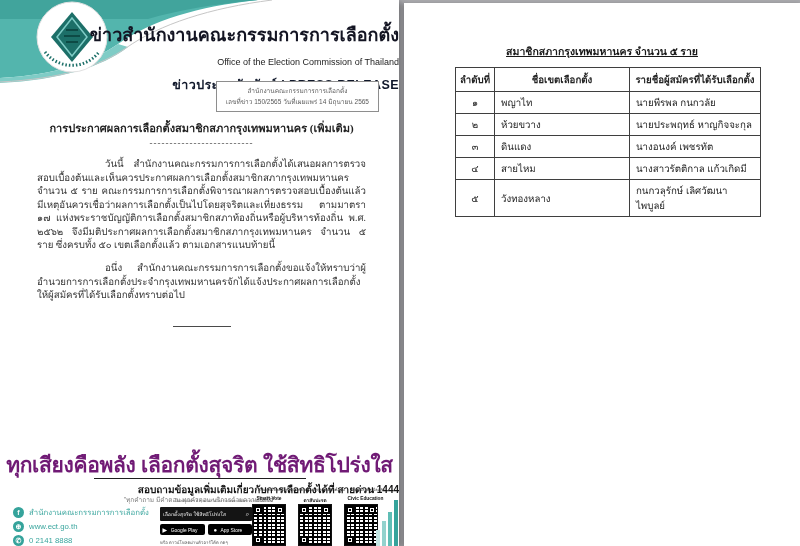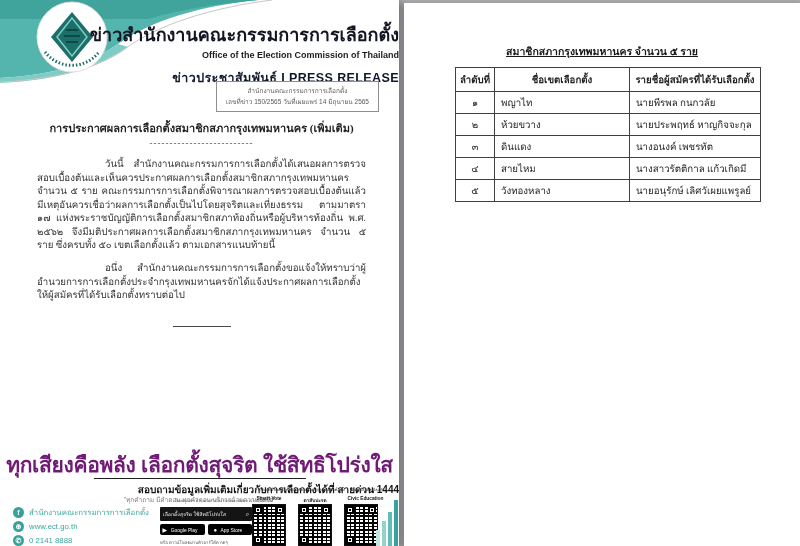--- a/index.html
+++ b/index.html
@@ -15,21 +15,21 @@
   }
   .page-right{
     position:absolute;left:404px;top:3px;width:396px;height:543px;background:#fff;
     box-shadow:-1px 1px 4px rgba(0,0,0,.25);overflow:hidden;
   }
   
   .banner{position:relative;height:108px;}
   .banner svg{position:absolute;left:0;top:0;}
   .hdr{position:absolute;top:20px;right:0;text-align:right;}
   .hdr-title{font-size:18px;font-weight:bold;color:#131422;letter-spacing:0;}
-  .hdr-sub{font-size:9px;font-weight:bold;color:#1c1c1c;margin-top:1px;}
+  .hdr-sub{font-size:9px;font-weight:normal;color:#1c1c1c;margin-top:8px;}
   .hdr-press{font-size:12.5px;font-weight:bold;color:#0f172a;margin-top:8px;letter-spacing:.4px;}
   .info-box{
     position:absolute;top:81px;right:20px;background:#fff;border:1px solid #8e8e8e;
     padding:4px 9px;text-align:center;font-size:6.5px;color:#5a5a5a;line-height:1.65;
   }
   
   .doc{position:absolute;top:119px;left:37px;right:33px;font-family:"Liberation Serif", serif;}
   .doc-title{text-align:center;font-weight:bold;font-size:11px;color:#1f1f1f;}
   .doc-dash{text-align:center;font-size:9px;letter-spacing:1px;color:#3d3d3d;margin-top:1px;}
   .para{font-size:9.7px;line-height:1.4;color:#333;text-align:justify;text-indent:68px;margin:9px 0 0 0;}
@@ -74,21 +74,21 @@
   .finder::after{content:"";position:absolute;left:1px;top:1px;width:2px;height:2px;background:#000;}
   .f-tl{left:1px;top:1px;} .f-tr{right:1px;top:1px;} .f-bl{left:1px;bottom:1px;}
   .bars{position:absolute;right:1px;bottom:0;display:flex;align-items:flex-end;gap:2px;}
   .bars span{display:block;width:4px;}
   .b1{height:16px;background:#c2e5e2;} .b2{height:25px;background:#93d2cd;}
   .b3{height:34px;background:#5fbdb5;} .b4{height:46px;background:#35a39b;}
   
   .tbl-title{margin-top:40px;text-align:center;font-weight:bold;font-size:10.5px;color:#181818;
     text-decoration:underline;font-family:"Liberation Serif", serif;}
   table.results{border-collapse:collapse;margin:7px 0 16px 51px;width:306px;
-    font-family:Liberation Serif, serif;}
+    font-family:Liberation Sans, sans-serif;}
   table.results th,table.results td{border:1px solid #3f3f3f;font-size:9.7px;color:#232323;}
   table.results th{font-weight:bold;text-align:center;padding:4px 2px;}
   table.results td{padding:3px 6px;}
   td.c-num{text-align:center;width:26px;}
   td.c-district{width:122px;}
   .red-arrow{flex:0 0 auto;}
 </style>
 </head>
 <body>
 
@@ -237,17 +237,17 @@
         <td>นางอนงค์ เพชรทัต</td>
       </tr>
       <tr>
         <td class="c-num">๔</td>
         <td class="c-district">สายไหม</td>
         <td>นางสาวรัตติกาล แก้วเกิดมี</td>
       </tr>
       <tr>
         <td class="c-num">๕</td>
         <td class="c-district">วังทองหลาง</td>
-        <td>นายอนุรักษ์ เลิศวัเผยแพรูลย์</td>
+        <td>กนกวลุรักษ์ เลิศวัฒนาไพบูลย์</td>
       </tr>
     </tbody>
   </table>
 </div>
 
 </body></html>

